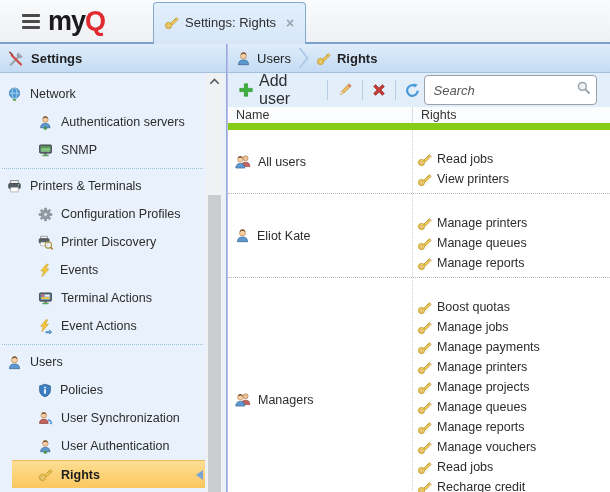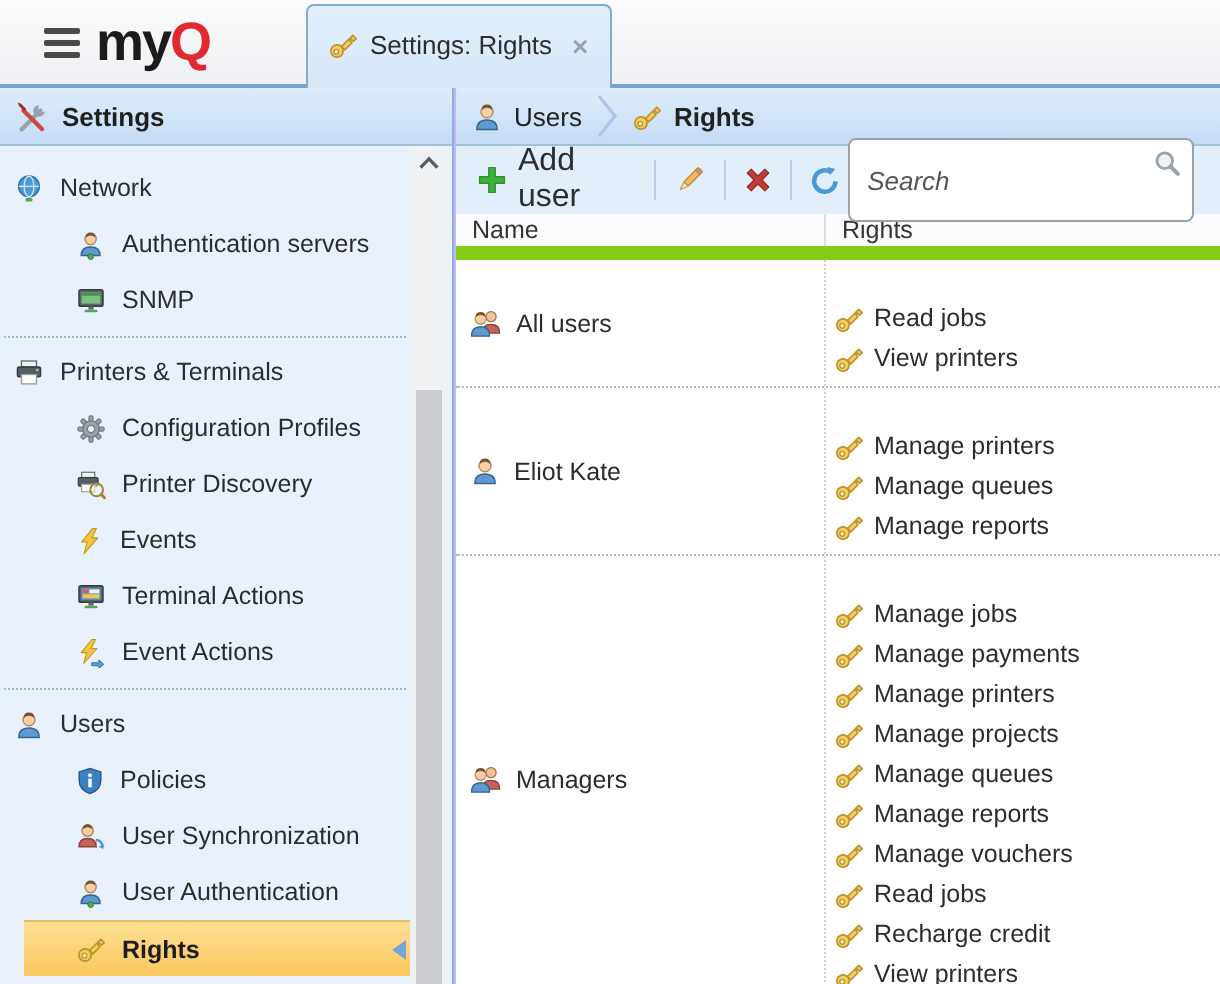--- a/index.html
+++ b/index.html
@@ -67,21 +67,21 @@
   }
   .crumb-item { display:flex; align-items:center; gap:6px; font-size:13px; color:#222; cursor:pointer; }
   .crumb-item.current .c-lbl { font-weight:bold; }
   .crumb-sep { margin:0 7px; display:flex; align-items:center; }
   .toolbar {
     height:34px; flex:none; display:flex; align-items:center; padding-left:7px;
     background:#e3eefb;
   }
   .tb-btn { display:flex; align-items:center; gap:6px; font-size:16px; color:#2e2e2e; cursor:pointer; padding:3px 4px; }
   .tb-sep { width:1px; height:20px; background:#b7cde4; margin:0 5px; }
-  .search-wrap { margin-left:auto; margin-right:13px; position:relative; width:185px; height:42px; }
+  .search-wrap { margin-left:auto; margin-right:13px; position:relative; width:185px; height:30px; }
   .search-wrap input {
     width:100%; height:100%; border:1px solid #99a1a9; border-radius:4px;
     padding:0 26px 0 9px; font-size:13px; color:#333; outline:none; background:#fff;
     font-family:"Liberation Sans","DejaVu Sans",sans-serif;
   }
   .search-wrap input::placeholder { font-style:italic; color:#555; opacity:1; }
   .search-icon { position:absolute; right:6px; top:5px; cursor:pointer; }
   .thead { height:23px; flex:none; display:flex; background:#fbfcfd; border-bottom:7px solid #84cc16; font-size:12.5px; color:#333; }
   .th { display:flex; align-items:center; padding-left:8px; cursor:pointer; }
   .th.name-col { width:185px; border-right:1px solid #dcdcdc; }
@@ -509,20 +509,32 @@
             <div class="right-line">
               <span class="icon">
                 <svg width="15" height="15" viewBox="0 0 16 16">
                   <g fill="#f3cf5e" stroke="#bd942c" stroke-width="0.9" stroke-linejoin="round">
                     <path d="M7.2 8.8 L13.2 2.8 L15 4.6 L13.6 6 L12.4 4.8 L11.6 5.6 L12.8 6.8 L9 10.6 Z"></path>
                     <circle cx="4.8" cy="11.2" r="3.3"></circle>
                   </g>
                   <circle cx="4.4" cy="11.6" r="1.3" fill="#fdf6dc" stroke="#bd942c" stroke-width="0.7"></circle>
                 </svg>
               </span>
+              <span>Boost quotas</span>
+            </div>
+            <div class="right-line">
+              <span class="icon">
+                <svg width="15" height="15" viewBox="0 0 16 16">
+                  <g fill="#f3cf5e" stroke="#bd942c" stroke-width="0.9" stroke-linejoin="round">
+                    <path d="M7.2 8.8 L13.2 2.8 L15 4.6 L13.6 6 L12.4 4.8 L11.6 5.6 L12.8 6.8 L9 10.6 Z"></path>
+                    <circle cx="4.8" cy="11.2" r="3.3"></circle>
+                  </g>
+                  <circle cx="4.4" cy="11.6" r="1.3" fill="#fdf6dc" stroke="#bd942c" stroke-width="0.7"></circle>
+                </svg>
+              </span>
               <span>Manage jobs</span>
             </div>
             <div class="right-line">
               <span class="icon">
                 <svg width="15" height="15" viewBox="0 0 16 16">
                   <g fill="#f3cf5e" stroke="#bd942c" stroke-width="0.9" stroke-linejoin="round">
                     <path d="M7.2 8.8 L13.2 2.8 L15 4.6 L13.6 6 L12.4 4.8 L11.6 5.6 L12.8 6.8 L9 10.6 Z"></path>
                     <circle cx="4.8" cy="11.2" r="3.3"></circle>
                   </g>
                   <circle cx="4.4" cy="11.6" r="1.3" fill="#fdf6dc" stroke="#bd942c" stroke-width="0.7"></circle>

